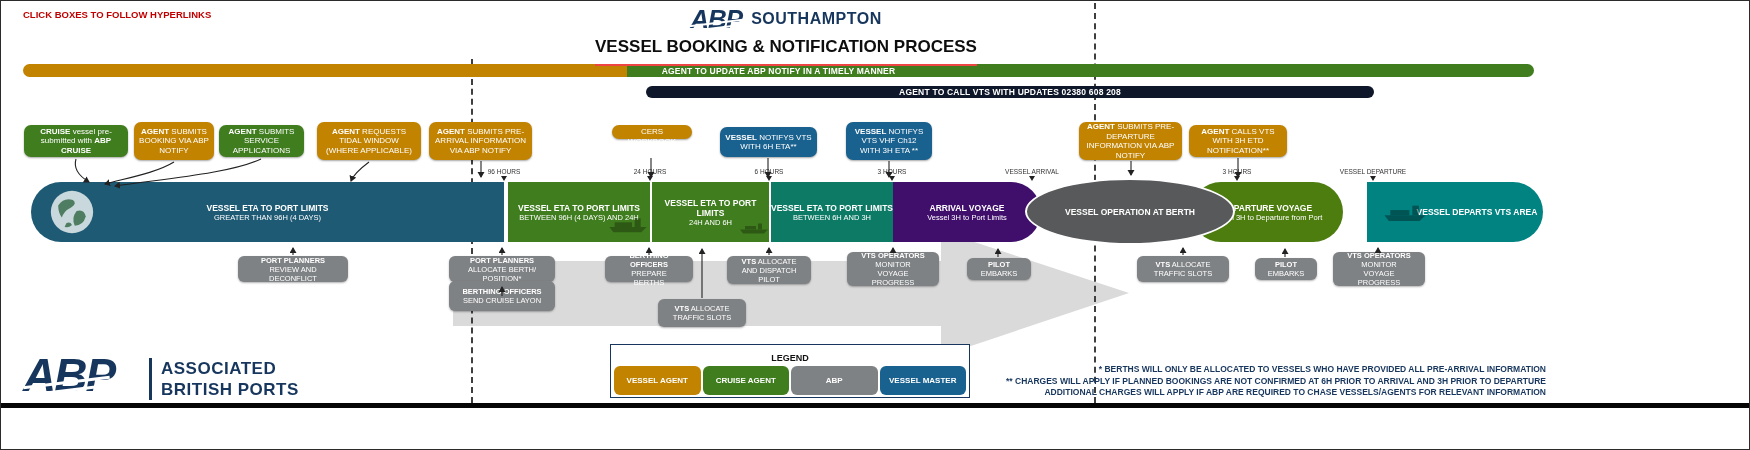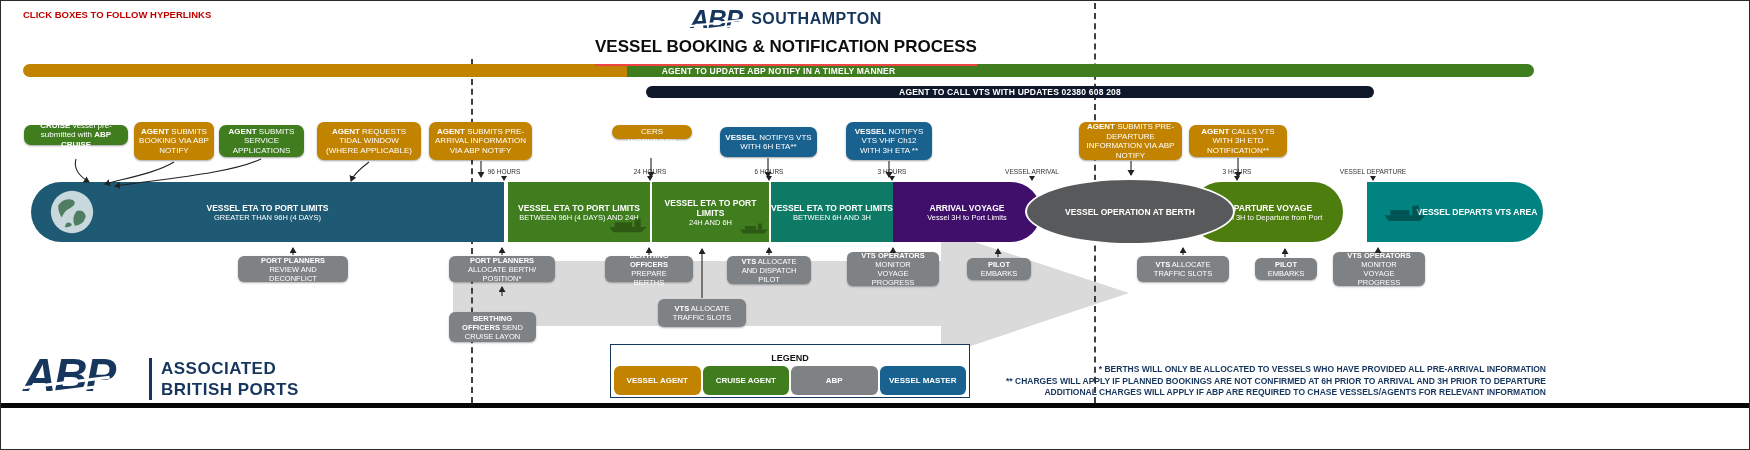--- a/index.html
+++ b/index.html
@@ -98,21 +98,21 @@
     <div class="logo-row">
       <span class="abp-logo"><span>ABP</span><i class="w w1"></i><i class="w w2"></i></span>
       <span class="brand-location">SOUTHAMPTON</span>
     </div>
     <div class="page-title"><span>VESSEL BOOKING &amp; NOTIFICATION PROCESS</span></div>
   </div>
 
   <div class="banner" id="banner1">AGENT TO UPDATE ABP NOTIFY IN A TIMELY MANNER</div>
   <div class="banner" id="banner2">AGENT TO CALL VTS WITH UPDATES 02380 608 208</div>
 
-  <div class="pbox bg-green" style="left:23px;top:124px;width:104px;height:20px">
+  <div class="pbox bg-green" style="left:23px;top:124px;width:104px;height:32px">
     <div><span class="b">CRUISE</span> <span>vessel pre-submitted with</span> <span class="b">ABP CRUISE</span></div>
   </div>
   <div class="pbox bg-orange" style="left:133px;top:121px;width:80px;height:38px">
     <div><span class="b">AGENT</span> <span>SUBMITS BOOKING VIA ABP NOTIFY</span></div>
   </div>
   <div class="pbox bg-green" style="left:218px;top:124px;width:85px;height:32px">
     <div><span class="b">AGENT</span> <span>SUBMITS SERVICE APPLICATIONS</span></div>
   </div>
   <div class="pbox bg-orange" style="left:428px;top:121px;width:103px;height:38px">
     <div><span class="b">AGENT</span> <span>SUBMITS PRE-ARRIVAL INFORMATION VIA ABP NOTIFY</span></div>
@@ -224,21 +224,21 @@
   </div>
   <div class="gbox" style="left:1136px;top:255px;width:92px;height:26px">
     <div><span class="b">VTS</span> <span>ALLOCATE TRAFFIC SLOTS</span></div>
   </div>
   <div class="gbox" style="left:1254px;top:257px;width:62px;height:22px">
     <div><span class="b">PILOT</span> <span>EMBARKS</span></div>
   </div>
   <div class="gbox" style="left:1332px;top:251px;width:92px;height:34px">
     <div><span class="b">VTS OPERATORS</span> <span>MONITOR VOYAGE PROGRESS</span></div>
   </div>
-  <div class="gbox" style="left:448px;top:311px;width:87px;height:30px">
+  <div class="gbox" style="left:448px;top:280px;width:106px;height:30px">
     <div><span class="b">BERTHING OFFICERS</span> <span>SEND CRUISE LAYON</span></div>
   </div>
   <div class="gbox" style="left:657px;top:298px;width:88px;height:28px">
     <div><span class="b">VTS</span> <span>ALLOCATE TRAFFIC SLOTS</span></div>
   </div>
 
   <div class="legend">
     <div class="legend-title">LEGEND</div>
     <div class="legend-items">
       <div class="legend-item bg-orange">VESSEL AGENT</div>

